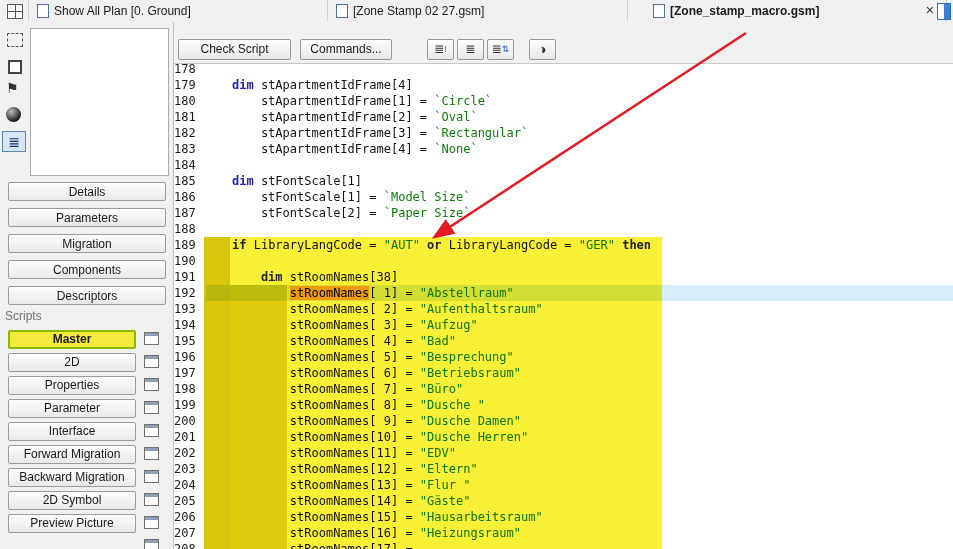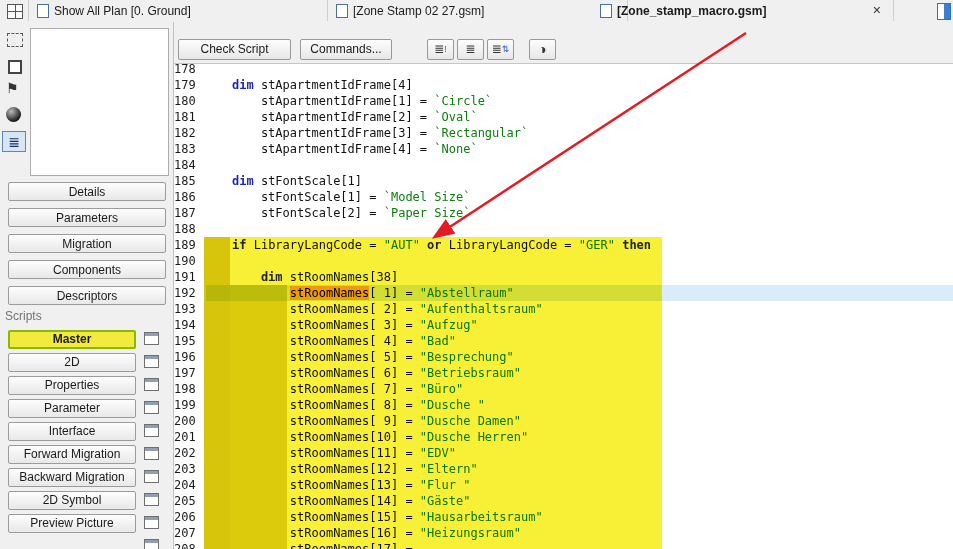--- a/index.html
+++ b/index.html
@@ -8,21 +8,21 @@
 
   
   #tabbar{position:absolute;left:0;top:0;width:953px;height:22px;background:#f0f0f0;border-bottom:1px solid #c6c6c6;}
   #grid-icon{position:absolute;left:7px;top:4px;width:14px;height:13px;border:1px solid #555;
     background-image:linear-gradient(#555,#555),linear-gradient(#555,#555);
     background-size:1px 100%,100% 1px;background-position:center,center;background-repeat:no-repeat;background-color:#fdfdfd;}
   .tab{position:absolute;top:0;height:21px;display:flex;align-items:center;gap:5px;padding-left:8px;
        border-right:1px solid #cfcfcf;box-sizing:border-box;overflow:hidden;}
   #tab-1{left:28px;width:300px;border-left:1px solid #cfcfcf;}
   #tab-2{left:328px;width:300px;}
-  #tab-3{left:592px;width:302px;font-weight:bold;}
+  #tab-3{left:645px;width:302px;font-weight:bold;}
   .doc-icon{width:10px;height:12px;border:1px solid #4a6fa0;background:#fff;flex:0 0 auto;}
   #tab-close{position:absolute;right:12px;top:2px;font-size:14px;line-height:16px;color:#333;cursor:default;font-weight:normal;}
   #palette-icon{position:absolute;left:937px;top:3px;width:12px;height:15px;border:1px solid #2f6fbf;
     background:linear-gradient(to right,#fff 50%,#3c7fd0 50%);}
 
   
   #leftpanel{position:absolute;left:0;top:22px;width:174px;height:527px;background:#f0f0f0;border-right:1px solid #c2c2c2;box-sizing:border-box;}
   #preview{position:absolute;left:30px;top:6px;width:137px;height:146px;background:#fff;border:1px solid #adadad;}
   #icon-marquee{position:absolute;left:7px;top:11px;width:14px;height:12px;border:1px dashed #555;}
   #icon-symbol{position:absolute;left:8px;top:38px;width:10px;height:10px;border:2px solid #444;background:#fff;}

